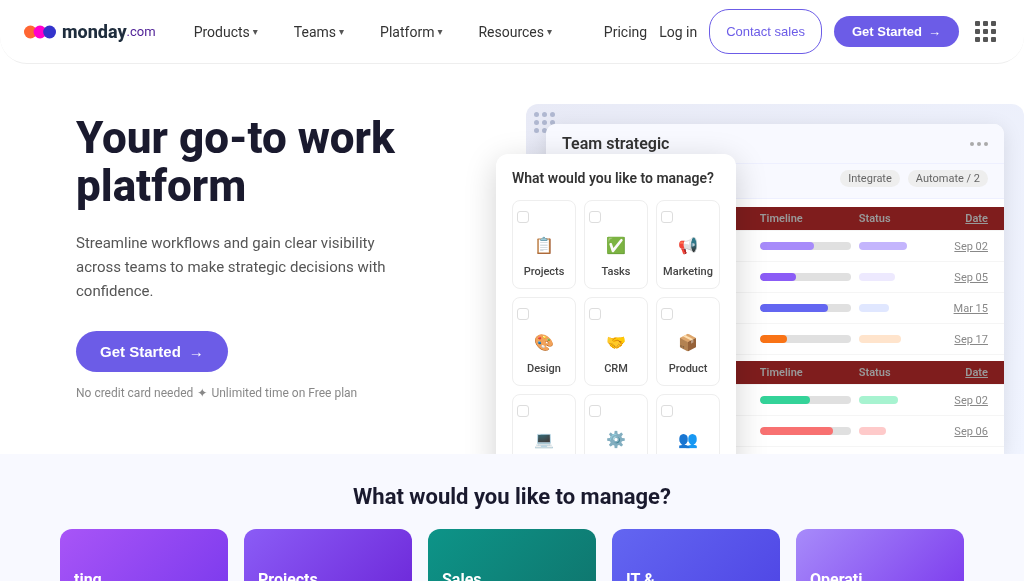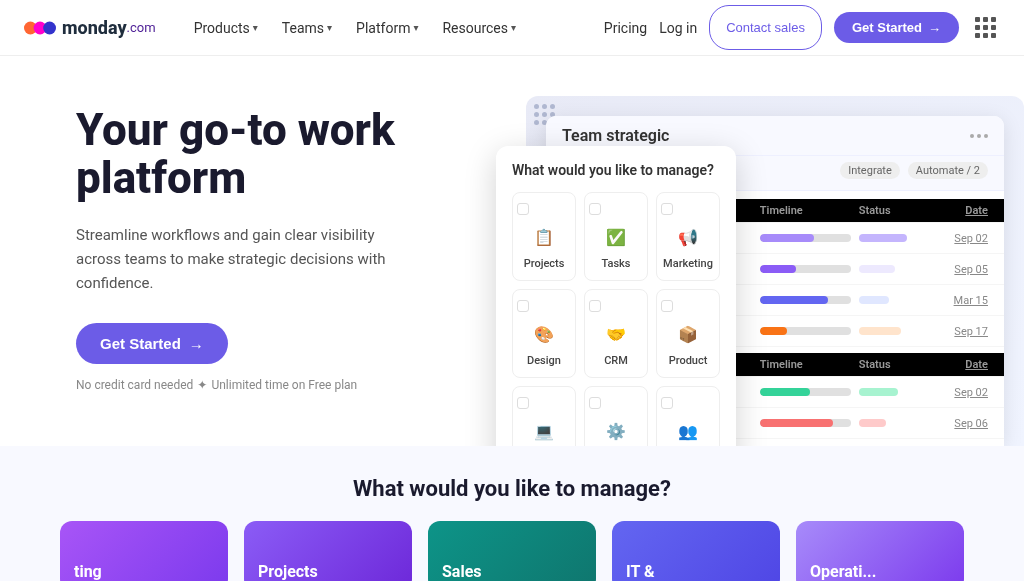--- a/index.html
+++ b/index.html
@@ -3,40 +3,41 @@
   <meta charset="utf-8">
   <style>
     * { margin: 0; padding: 0; box-sizing: border-box; }
     body { font-family: -apple-system, BlinkMacSystemFont, 'Segoe UI', Roboto, sans-serif; background: #fff; overflow-x: hidden; width: 1024px; height: 581px; }
 
     
     .navbar {
       display: flex;
       align-items: center;
       padding: 0 24px;
-      height: 56px;
+      height: 64px;
       border-bottom: 1px solid #eee;
       background: #fff;
       position: relative;
       z-index: 100;
+      border-radius: 27px;
     }
     .logo {
       display: flex;
       align-items: center;
       margin-right: 28px;
     }
     .logo-icon {
       width: 32px;
       height: 20px;
       margin-right: 6px;
     }
     .nav-links {
       display: flex;
       align-items: center;
-      gap: 4px;
+      gap: 16px;
       flex: 1;
     }
     .nav-item {
       display: flex;
       align-items: center;
       gap: 3px;
       padding: 6px 10px;
       font-size: 14px;
       color: #333;
       cursor: pointer;
@@ -218,21 +219,21 @@
       display: flex;
       align-items: center;
       padding: 5px 16px;
       border-bottom: 1px solid #f5f5f5;
       gap: 8px;
     }
     .table-row-header {
       font-size: 11px;
       color: #999;
       font-weight: 600;
-      background: #000000;
+      background: #7f1d1d;
     }
     .cell-name { flex: 2; font-size: 12px; color: #444; }
     .cell-owner { flex: 1; }
     .cell-timeline { flex: 1.5; }
     .cell-status { flex: 1; }
     .cell-date { flex: 1; font-size: 11px; color: #888; text-align: right; text-decoration: underline; }
     .avatar-circle { width: 20px; height: 20px; border-radius: 50%; background: #d0d5ff; }
     .progress-bar { height: 8px; border-radius: 4px; background: #e0e0e0; overflow: hidden; }
     .progress-fill { height: 100%; border-radius: 4px; }
     .status-pill { height: 8px; border-radius: 4px; }

